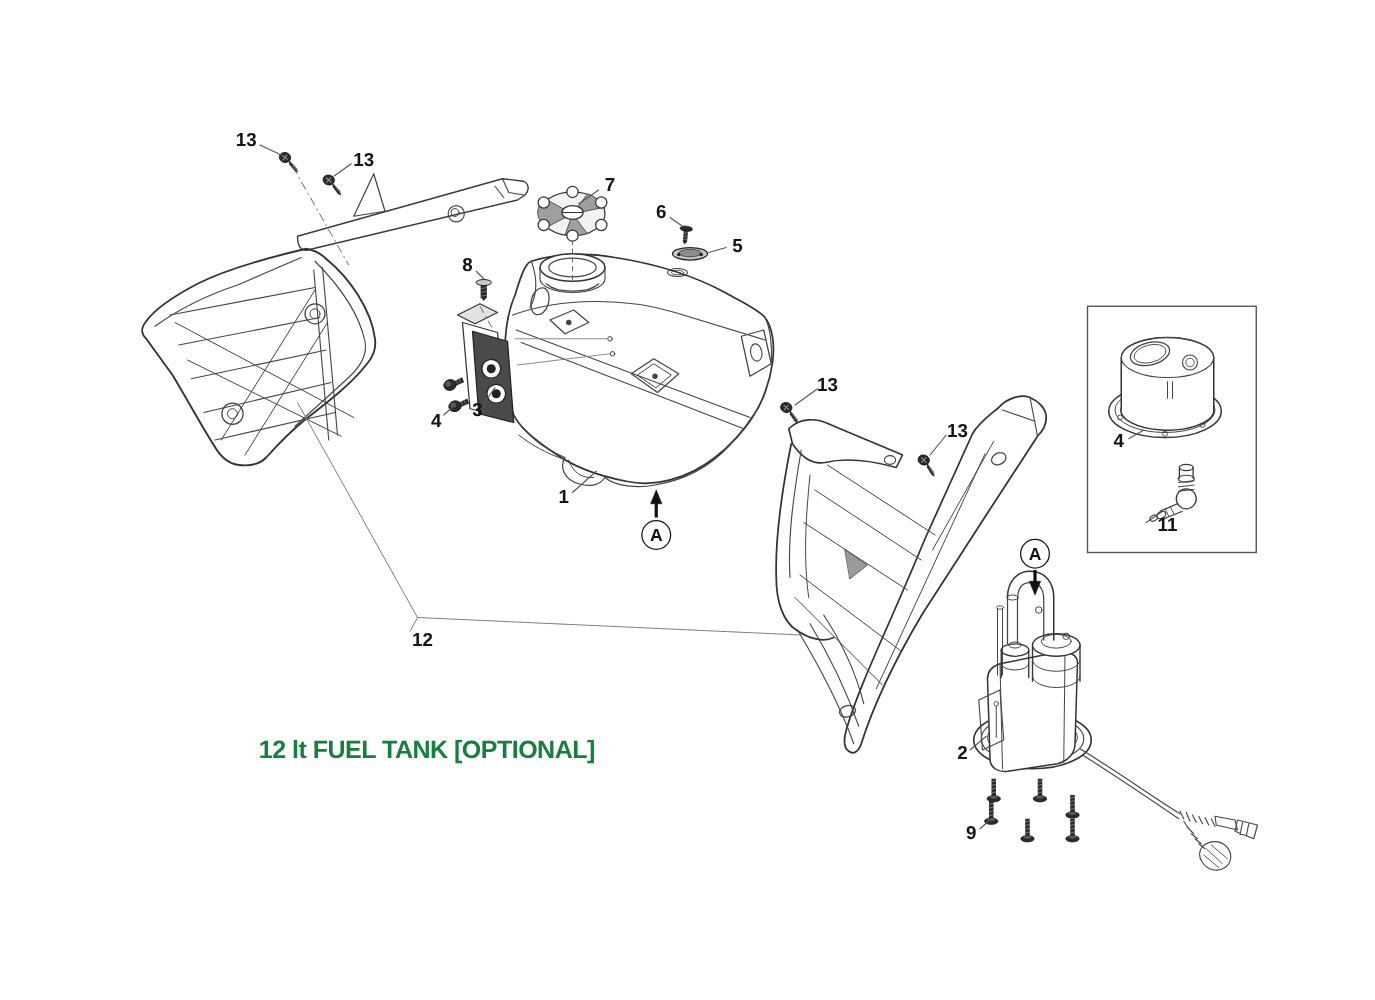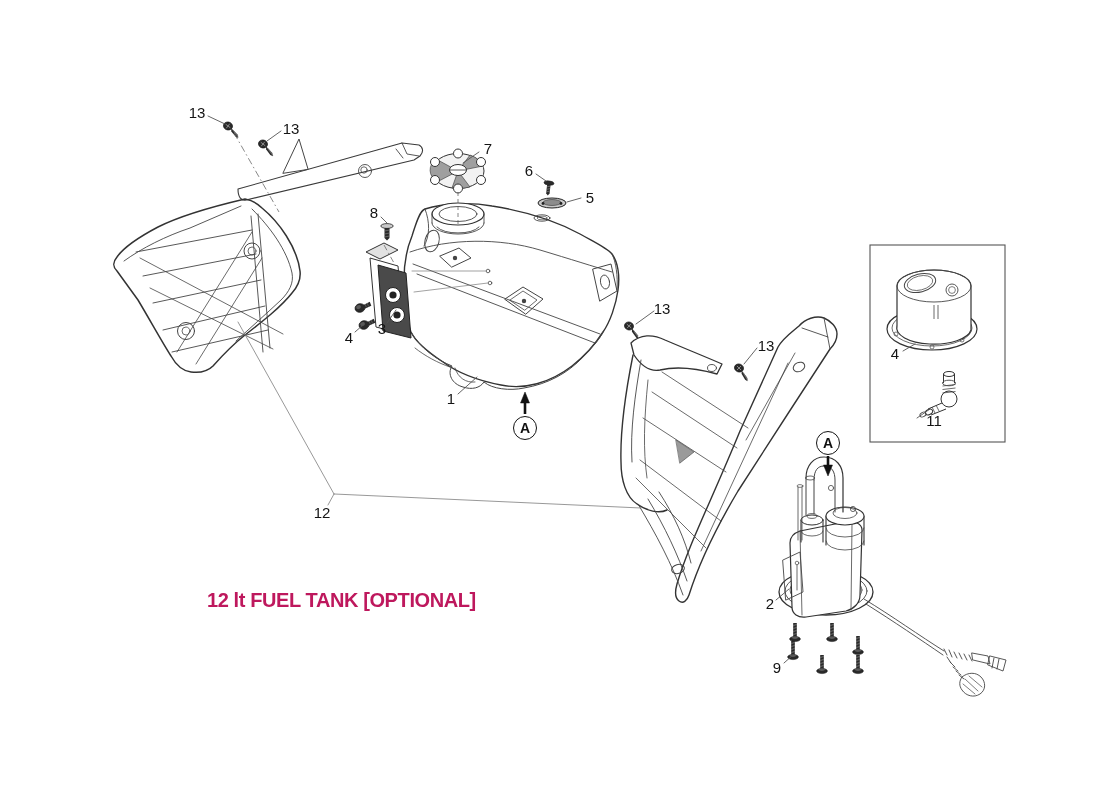--- a/index.html
+++ b/index.html
@@ -1,25 +1,25 @@
 <!DOCTYPE html>
 <html><head>
 <meta charset="utf-8">
 <style>
   html,body{margin:0;padding:0;background:#fff;}
   .stage{position:relative;width:1100px;height:800px;background:#ffffff;overflow:hidden;
          font-family:"Liberation Sans",sans-serif;}
   .stage svg{position:absolute;left:0;top:0;}
-  .plabel{position:absolute;transform:translate(-50%,-50%);font-weight:normal;font-size:15px;
+  .plabel{position:absolute;transform:translate(-50%,-50%);font-weight:bold;font-size:15px;
           color:#141414;line-height:1;white-space:nowrap;}
   .marker{position:absolute;transform:translate(-50%,-50%);width:22px;height:22px;
           border:1.8px solid #151515;border-radius:50%;display:flex;align-items:center;
           justify-content:center;font-weight:bold;font-size:14px;color:#111;background:#fff;}
   .title{position:absolute;left:207px;top:589px;font-size:20px;font-weight:600;
-         letter-spacing:-0.4px;color:#be185d;}
+         letter-spacing:-0.4px;color:#15803d;}
 </style>
 </head>
 <body>
 
 <div class="stage">
 
 <svg width="1100" height="800" viewBox="0 0 1100 800">
   <defs>
     <g id="sc">
       <ellipse cx="0" cy="0" rx="4.6" ry="4" fill="#2a2a2a" stroke="#111" stroke-width="0.6"></ellipse>
@@ -290,21 +290,21 @@
 <div class="plabel" style="left:291px;top:128px">13</div>
 <div class="plabel" style="left:488px;top:148px">7</div>
 <div class="plabel" style="left:529px;top:170px">6</div>
 <div class="plabel" style="left:590px;top:197px">5</div>
 <div class="plabel" style="left:374px;top:212px">8</div>
 <div class="plabel" style="left:382px;top:328px">3</div>
 <div class="plabel" style="left:349px;top:337px">4</div>
 <div class="plabel" style="left:451px;top:398px">1</div>
 <div class="plabel" style="left:662px;top:308px">13</div>
 <div class="plabel" style="left:766px;top:345px">13</div>
-<div class="plabel" style="left:322px;top:512px">12</div>
+<div class="plabel" style="left:338px;top:512px">12</div>
 <div class="plabel" style="left:770px;top:603px">2</div>
 <div class="plabel" style="left:777px;top:667px">9</div>
 <div class="plabel" style="left:895px;top:353px">4</div>
 <div class="plabel" style="left:934px;top:420px">11</div>
 
 <div class="marker" style="left:525px;top:428px">A</div>
 <div class="marker" style="left:828px;top:443px">A</div>
 
 <div class="title">12 lt FUEL TANK [OPTIONAL]</div>
 

